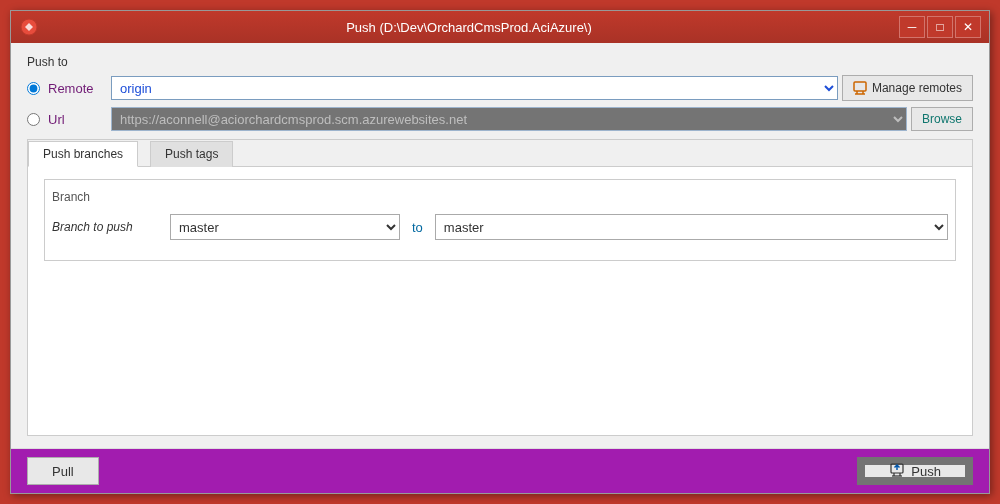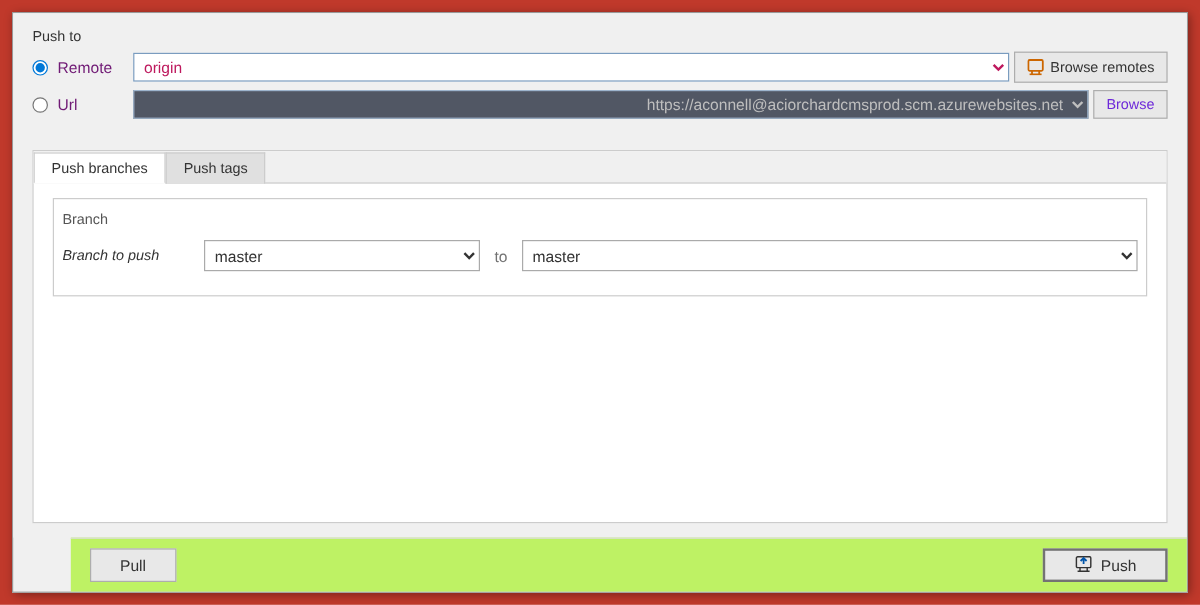--- a/index.html
+++ b/index.html
@@ -68,21 +68,21 @@
       justify-content: center;
     }
     .title-btn.close { background: #c0392b; }
 
     .content {
       flex: 1;
       background: #f0f0f0;
       padding: 12px 16px;
       display: flex;
       flex-direction: column;
-      gap: 20px;
+      gap: 2px;
     }
 
     .push-to-section {
       background: #f0f0f0;
     }
     .push-to-label {
       font-size: 12px;
       margin-bottom: 6px;
       color: #333;
     }
@@ -108,21 +108,21 @@
       gap: 4px;
     }
     .dropdown {
       flex: 1;
       height: 24px;
       border: 1px solid #7a9cbf;
       background: #fff;
       padding: 0 4px;
       font-size: 13px;
       outline: none;
-      color: #be185d;
+      color: #1d4ed8;
     }
     .manage-btn {
       height: 26px;
       padding: 0 10px;
       background: #e8e8e8;
       border: 1px solid #adadad;
       color: #333;
       font-size: 12px;
       cursor: pointer;
       display: flex;
@@ -135,29 +135,28 @@
       height: 14px;
       display: flex;
       align-items: center;
       justify-content: center;
     }
     .browse-btn {
       height: 24px;
       padding: 0 10px;
       background: #e8e8e8;
       border: 1px solid #adadad;
-      color: #6d28d9;
+      color: #0f766e;
       font-size: 12px;
       cursor: not-allowed;
       white-space: nowrap;
     }
     .disabled-dropdown {
-      background: #0f172a;
+      background: #404040;
       color: #aaa;
-      text-align: right;
     }
 
     .tabs-section {
       flex: 1;
       border: 1px solid #ccc;
       background: white;
       display: flex;
       flex-direction: column;
     }
     .tab-bar {
@@ -168,21 +167,21 @@
     .tab {
       padding: 5px 14px;
       border: 1px solid #ccc;
       border-bottom: none;
       background: #e0e0e0;
       font-size: 12px;
       cursor: pointer;
       color: #333;
       position: relative;
       top: 1px;
-      margin-right: 0;
+      margin-right: 12px;
     }
     .tab.active {
       background: white;
       border-bottom: 1px solid white;
       color: #333;
       font-weight: normal;
     }
 
     .tab-content {
       flex: 1;
@@ -215,21 +214,21 @@
       height: 26px;
       border: 1px solid #aaa;
       background: white;
       padding: 0 4px;
       font-size: 13px;
       outline: none;
       color: #333;
     }
     .to-label {
       font-size: 13px;
-      color: #737373;
+      color: #0369a1;
       margin: 0 4px;
     }
     .branch-dropdown-right {
       flex: 1;
       height: 26px;
       border: 1px solid #aaa;
       background: white;
       padding: 0 4px;
       font-size: 13px;
       outline: none;
@@ -241,51 +240,66 @@
       cursor: pointer;
       text-decoration: underline;
       margin-left: 120px;
     }
 
     .bottom-bar {
       display: flex;
       justify-content: space-between;
       align-items: flex-end;
       padding: 8px 16px;
-      background: #bef264;
+      background: #a21caf;
       border-top: 1px solid #ddd;
-      margin-left: 48px;
     }
     .pull-btn {
       height: 28px;
       padding: 0 24px;
       background: #e8e8e8;
       border: 1px solid #adadad;
       color: #333;
       font-size: 13px;
       cursor: pointer;
     }
     .push-btn {
       height: 28px;
       padding: 0 24px;
       background: #e8e8e8;
-      border: 2px solid #737373;
+      border: 8px solid #737373;
       color: #333;
       font-size: 13px;
       cursor: pointer;
       display: flex;
       align-items: center;
       gap: 6px;
     }
   </style>
 </head>
 <body>
 
 <div class="window">
 
+  <div class="title-bar">
+    <div class="title-bar-left">
+      <div class="title-bar-icon">
+        <svg width="18" height="18" viewBox="0 0 18 18">
+          <circle cx="9" cy="9" r="8" fill="#e74c3c" stroke="#c0392b" stroke-width="1"></circle>
+          <path d="M5 9 L9 5 L13 9 L9 13 Z" fill="white" opacity="0.8"></path>
+        </svg>
+      </div>
+    </div>
+    <div class="title-bar-title">Push (D:\Dev\OrchardCmsProd.AciAzure\)</div>
+    <div class="title-bar-buttons">
+      <button class="title-btn">─</button>
+      <button class="title-btn">□</button>
+      <button class="title-btn close">✕</button>
+    </div>
+  </div>
 
   <div class="content">
 
     <div class="push-to-section">
       <div class="push-to-label">Push to</div>
 
       <div class="radio-row">
         <input type="radio" name="push-target" id="radio-remote" checked="" style="">
         <label class="radio-label" for="radio-remote">Remote</label>
         <div class="dropdown-wrapper">
@@ -294,21 +308,21 @@
           </select>
           <button class="manage-btn">
             <span class="manage-btn-icon">
               <svg width="14" height="14" viewBox="0 0 14 14">
                 <rect x="1" y="1" width="12" height="9" rx="1" fill="none" stroke="#cc6600" stroke-width="1.5"></rect>
                 <line x1="4" y1="10" x2="4" y2="13" stroke="#cc6600" stroke-width="1.5"></line>
                 <line x1="10" y1="10" x2="10" y2="13" stroke="#cc6600" stroke-width="1.5"></line>
                 <line x1="2" y1="13" x2="12" y2="13" stroke="#cc6600" stroke-width="1.5"></line>
               </svg>
             </span>
-            <span>Browse remotes</span>
+            <span>Manage remotes</span>
           </button>
         </div>
       </div>
 
       <div class="radio-row">
         <input type="radio" name="push-target" id="radio-url" style="">
         <label class="radio-label" for="radio-url">Url</label>
         <div class="dropdown-wrapper">
           <select class="dropdown disabled-dropdown" disabled="">
             <option>https://aconnell@aciorchardcmsprod.scm.azurewebsites.net</option>

